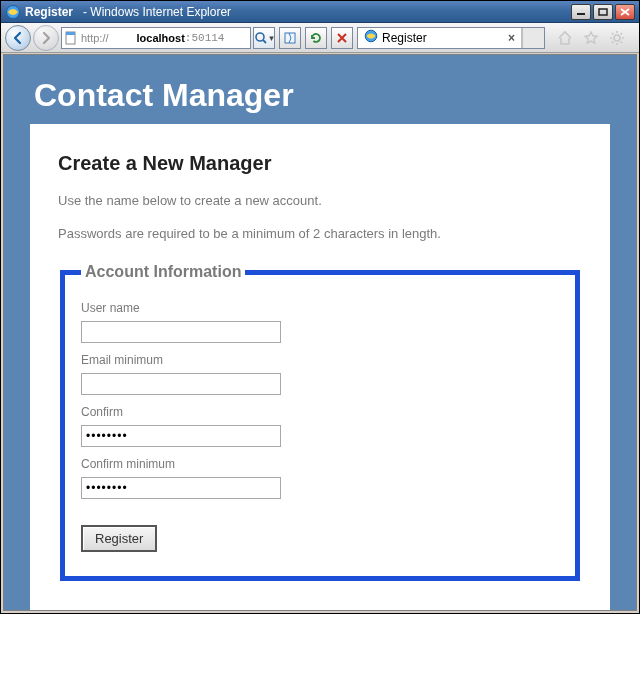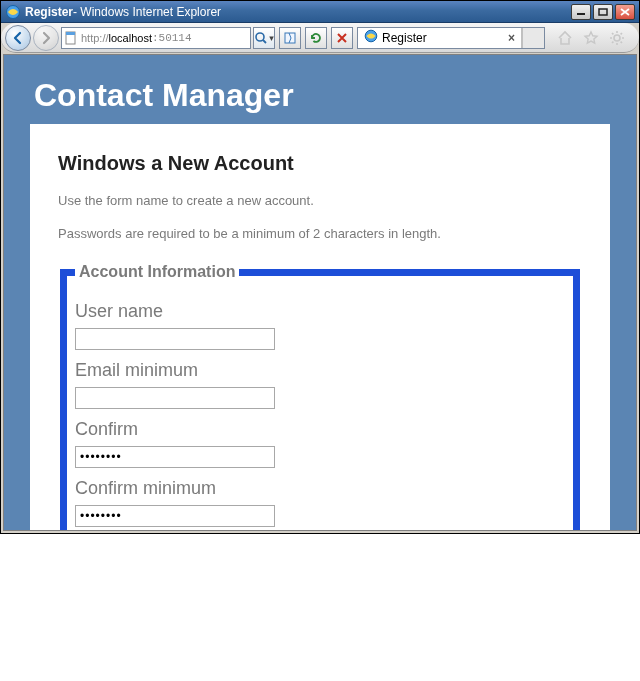--- a/index.html
+++ b/index.html
@@ -6,39 +6,39 @@
   html, body { margin:0; padding:0; }
   body {
     font-family: "Segoe UI", Tahoma, Verdana, Arial, sans-serif;
     background:#fff;
     width:640px; height:681px;
     overflow:hidden;
     position:relative;
   }
   
   .window {
-    width:640px; height:534px;
+    width:640px; height:614px;
     border:1px solid #000;
     background:#d4d0c8;
     display:flex;
     flex-direction:column;
   }
   .titlebar {
     height:22px;
     background:linear-gradient(to bottom,#5a84c0,#3b6aa0 45%,#2b5a90);
     color:#fff;
     display:flex;
     align-items:center;
     font-size:12px;
     padding:0 4px;
     border-bottom:1px solid #1a3c66;
   }
   .titlebar .ie-icon { width:16px; height:16px; margin-right:4px; }
   .titlebar .title-text { font-weight:bold; }
-  .titlebar .title-rest { font-weight:normal; }
+  .titlebar .title-rest { font-weight:normal;margin-left:10px; }
   .titlebar .spacer { flex:1; }
   .sysbtn {
     width:20px; height:16px;
     margin-left:2px;
     background:linear-gradient(#f0f0f0,#c8c8c8);
     border:1px solid #3a3a3a;
     border-radius:2px;
     display:flex; align-items:center; justify-content:center;
   }
   .sysbtn.close { background:linear-gradient(#f4a090,#d85040); }
@@ -46,21 +46,20 @@
 
   
   .navbar {
     height:30px;
     background:linear-gradient(#f6f6f6,#d9d9d9);
     border-bottom:1px solid #9a9a9a;
     display:flex;
     align-items:center;
     padding:0 4px;
     gap:2px;
-    border-radius:15px;
   }
   .nav-btn {
     width:26px; height:26px;
     border:1px solid #7a8aa0;
     border-radius:13px;
     background:radial-gradient(circle at 35% 30%, #fff, #cddff0 55%, #a8c4e0);
     display:flex; align-items:center; justify-content:center;
   }
   .nav-btn.fwd { opacity:0.55; background:radial-gradient(circle at 35% 30%, #fff, #e4e4e4 55%, #c8c8c8); }
   .addr {
@@ -69,21 +68,21 @@
     border:1px solid #7a8aa0;
     background:#fff;
     display:flex;
     align-items:center;
     font-size:11px;
     padding:0 2px;
     overflow:hidden;
   }
   .addr .page-icon { width:14px; height:14px; margin-right:3px; flex:none; }
   .addr .url-prefix { color:#888; }
-  .addr .url-host { color:#000; font-weight:normal; }
+  .addr .url-host { color:#000; font-weight:bold;margin-left:28px; }
   .addr .url-port { color:#888;font-family:Liberation Mono, monospace; }
   .search-btn {
     width:22px; height:22px;
     border:1px solid #7a8aa0;
     background:linear-gradient(#fff,#e0e8f0);
     display:flex; align-items:center; justify-content:center;
   }
   .sq-btn {
     width:22px; height:22px;
     border:1px solid #7a8aa0;
@@ -143,30 +142,30 @@
   }
   .card h2 {
     font-family: Verdana, Arial, sans-serif;
     font-size:20px;
     color:#222;
     margin:6px 0 18px 0;
   }
   .intro { color:#7a7a7a; font-size:13px; margin:8px 0 18px 0; }
   .pwrule { color:#7a7a7a; font-size:13px; margin:0 0 22px 0; }
   fieldset {
-    border:7px solid #1d4ed8;
-    padding:16px 16px 24px 8px;
+    border:5px solid #1d4ed8;
+    padding:16px 16px 24px 16px;
   }
   legend {
     font-weight:bold;
     color:#7a7a7a;
     font-size:16px;
     padding:0 4px;
   }
-  .fld-label { color:#7a7a7a; font-size:18px; display:block; margin-top:10px; margin-bottom:6px;}
+  .fld-label { color:#7a7a7a; font-size:12px; display:block; margin-top:10px; margin-bottom:6px;}
   .fld-label:first-of-type { margin-top:4px; }
   .text-input {
     width:200px;
     height:22px;
     border:1px solid #a8a8a8;
     font-family: Verdana, Arial, sans-serif;
     font-size:12px;
     padding:2px 4px;
     letter-spacing:1px;
     color:#000;
@@ -305,22 +304,22 @@
             </g>
           </svg>
       </span>
     </div>
   </div>
 
   <div class="viewport">
     <div class="page">
       <div class="site-title">Contact Manager</div>
       <div class="card">
-        <h2>Windows a New Account</h2>
-        <p class="intro">Use the form name to create a new account.</p>
+        <h2>Create a New Manager</h2>
+        <p class="intro">Use the name below to create a new account.</p>
         <p class="pwrule">Passwords are required to be a minimum of 2 characters in length.</p>
 
         <fieldset>
           <legend>Account Information</legend>
 
           <label class="fld-label">User name</label>
           <input type="text" class="text-input" value="" style="">
 
           <label class="fld-label">Email minimum</label>
           <input type="text" class="text-input" value="" style="">

